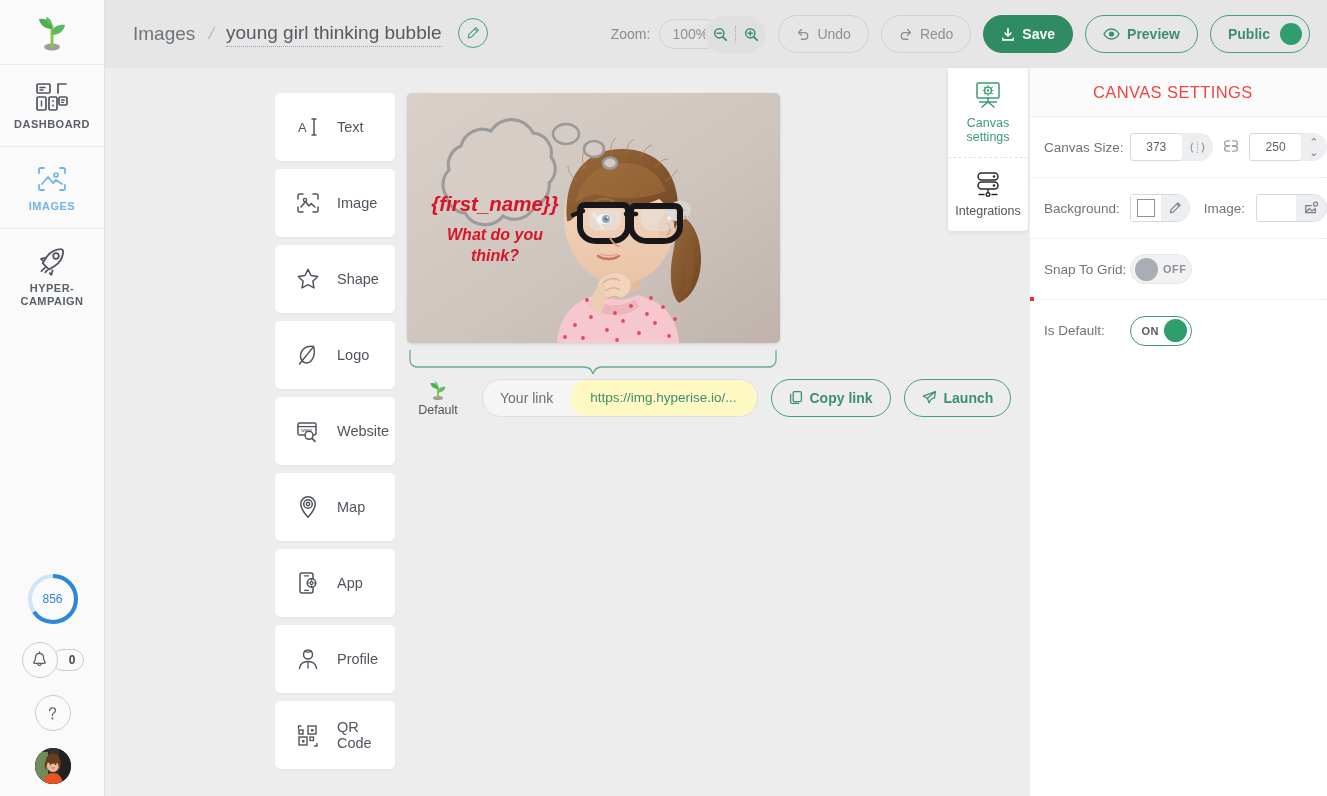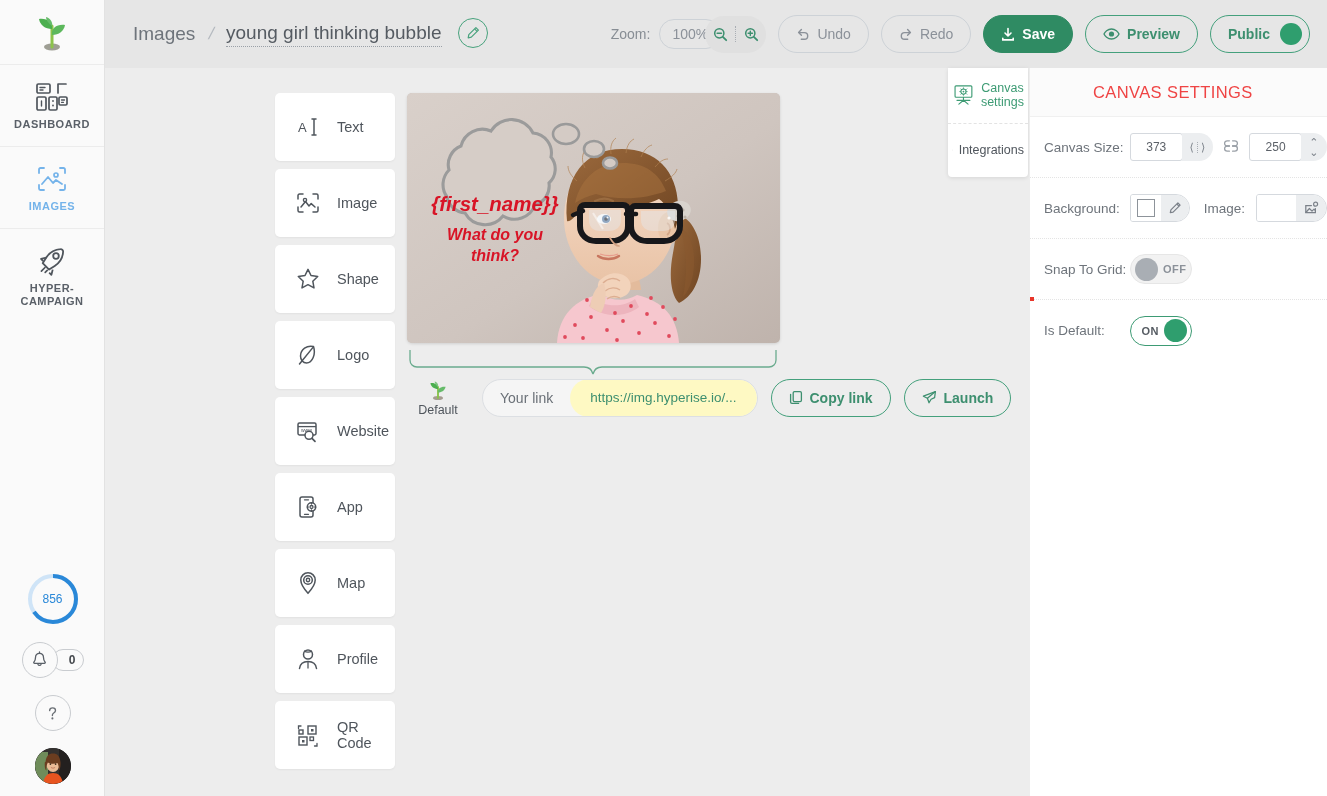--- a/index.html
+++ b/index.html
@@ -184,21 +184,21 @@
   }
 
   
   #rtabs {
     position: absolute; left: 948px; top: 68px; width: 80px;
     background: #fff; border-radius: 0 0 4px 4px;
     box-shadow: 0 1px 4px rgba(0,0,0,.10);
     overflow: hidden;
   }
   .rtab {
-    padding: 12px 4px 13px; display: flex; flex-direction: row;
+    padding: 12px 4px 13px; display: flex; flex-direction: column;
     align-items: center; gap: 6px; cursor: pointer;
     border-bottom: 1px dashed #e3e3e3;
   }
   .rtab:last-child { border-bottom: none; }
   .rtab-label {
     font-size: 12.5px; color: #4f555c; text-align: center; line-height: 14px;
   }
   .rtab.active .rtab-label { color: #3d9b74; }
 
   
@@ -511,37 +511,37 @@
           <path d="M3 8.6h18" stroke="#4f555c" stroke-width="1.3"></path>
           <text x="6" y="13.6" font-family="'Liberation Sans', sans-serif" font-size="5" fill="#4f555c">www</text>
           <circle cx="14" cy="17.3" r="4" fill="#fff" stroke="#4f555c" stroke-width="1.5"></circle>
           <path d="M17 20.3l3 3" stroke="#4f555c" stroke-width="1.7" stroke-linecap="round"></path>
         </svg>
         <span class="tool-label">Website</span>
       </div>
 
       <div class="tool">
         <svg class="tool-icon" viewBox="0 0 26 26">
+          <path d="M13 2.8c-4 0-7.2 3.2-7.2 7.2 0 5.3 7.2 13.2 7.2 13.2s7.2-7.9 7.2-13.2c0-4-3.2-7.2-7.2-7.2z" fill="none" stroke="#4f555c" stroke-width="1.5"></path>
+          <circle cx="13" cy="10" r="4.3" fill="none" stroke="#4f555c" stroke-width="1.5"></circle>
+          <circle cx="13" cy="10" r="1.7" fill="none" stroke="#4f555c" stroke-width="1.4"></circle>
+        </svg>
+        <span class="tool-label">Map</span>
+      </div>
+
+      <div class="tool">
+        <svg class="tool-icon" viewBox="0 0 26 26">
           <rect x="5" y="3" width="13" height="20" rx="2" fill="none" stroke="#4f555c" stroke-width="1.5"></rect>
           <path d="M9.5 5.8h4" stroke="#4f555c" stroke-width="1.3" stroke-linecap="round"></path>
           <path d="M9.5 20.3h4" stroke="#4f555c" stroke-width="1.3" stroke-linecap="round"></path>
           <circle cx="16.5" cy="13" r="4.2" fill="#fff" stroke="#4f555c" stroke-width="1.5"></circle>
           <circle cx="16.5" cy="13" r="1.5" fill="none" stroke="#4f555c" stroke-width="1.3"></circle>
           <path d="M16.5 8.8v1.3M16.5 15.9v1.3M12.3 13h1.3M19.4 13h1.3" stroke="#4f555c" stroke-width="1.2" stroke-linecap="round"></path>
         </svg>
         <span class="tool-label">App</span>
-      </div>
-
-      <div class="tool">
-        <svg class="tool-icon" viewBox="0 0 26 26">
-          <path d="M13 2.8c-4 0-7.2 3.2-7.2 7.2 0 5.3 7.2 13.2 7.2 13.2s7.2-7.9 7.2-13.2c0-4-3.2-7.2-7.2-7.2z" fill="none" stroke="#4f555c" stroke-width="1.5"></path>
-          <circle cx="13" cy="10" r="4.3" fill="none" stroke="#4f555c" stroke-width="1.5"></circle>
-          <circle cx="13" cy="10" r="1.7" fill="none" stroke="#4f555c" stroke-width="1.4"></circle>
-        </svg>
-        <span class="tool-label">Map</span>
       </div>
 
       <div class="tool">
         <svg class="tool-icon" viewBox="0 0 26 26">
           <circle cx="13" cy="8.5" r="4.5" fill="none" stroke="#4f555c" stroke-width="1.5"></circle>
           <path d="M9 4.8c2.4 1.6 5.6 1.6 8 0" fill="none" stroke="#4f555c" stroke-width="1.4"></path>
           <path d="M4.5 22.5c.6-4.5 3.8-7 8.5-7s7.9 2.5 8.5 7" fill="none" stroke="#4f555c" stroke-width="1.5" stroke-linecap="round"></path>
           <path d="M13 15.5v7" stroke="#4f555c" stroke-width="1.3"></path>
         </svg>
         <span class="tool-label">Profile</span>

